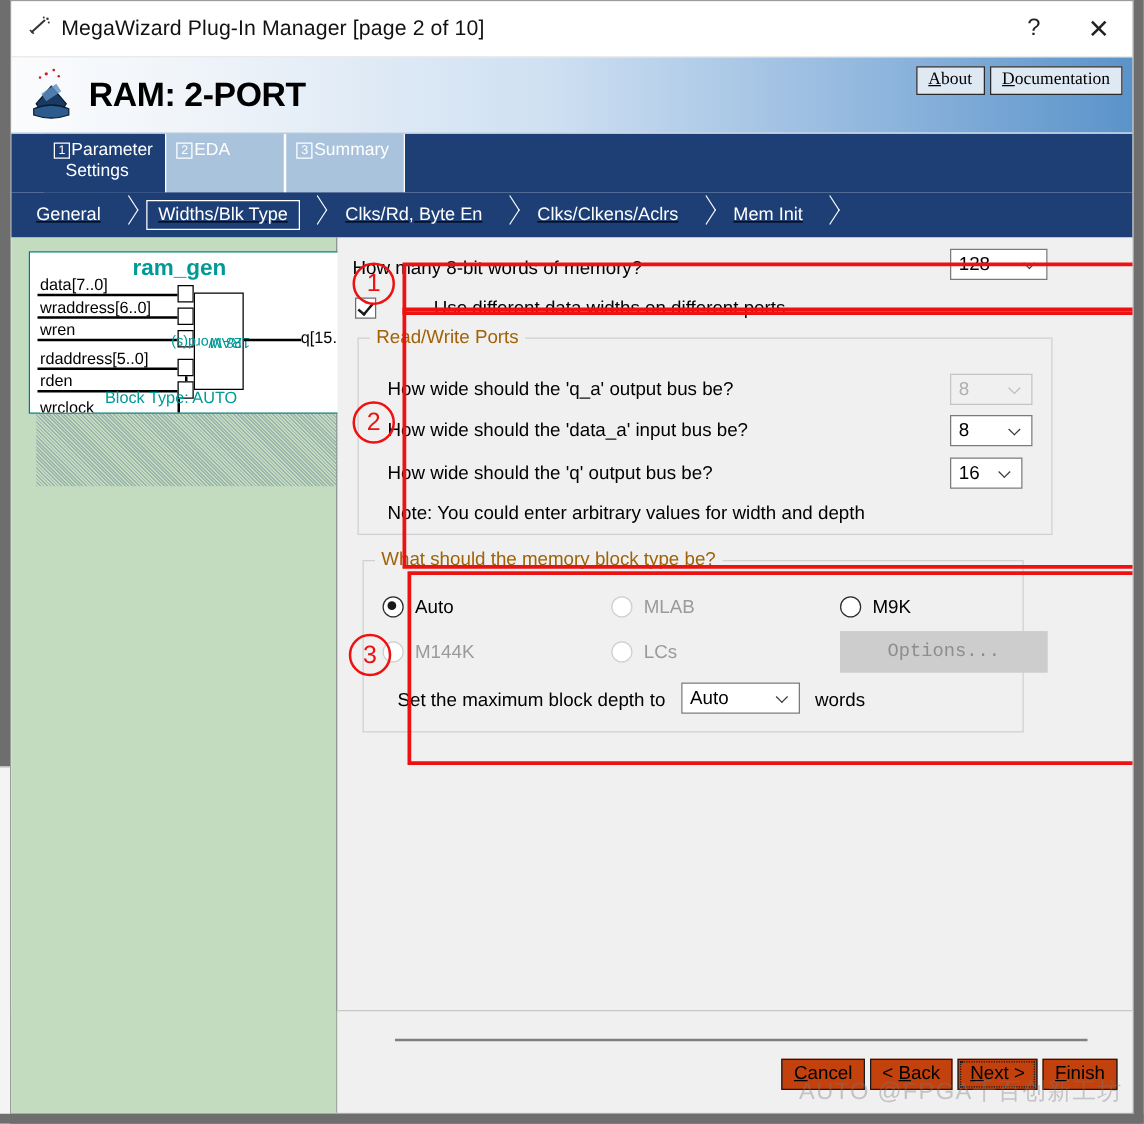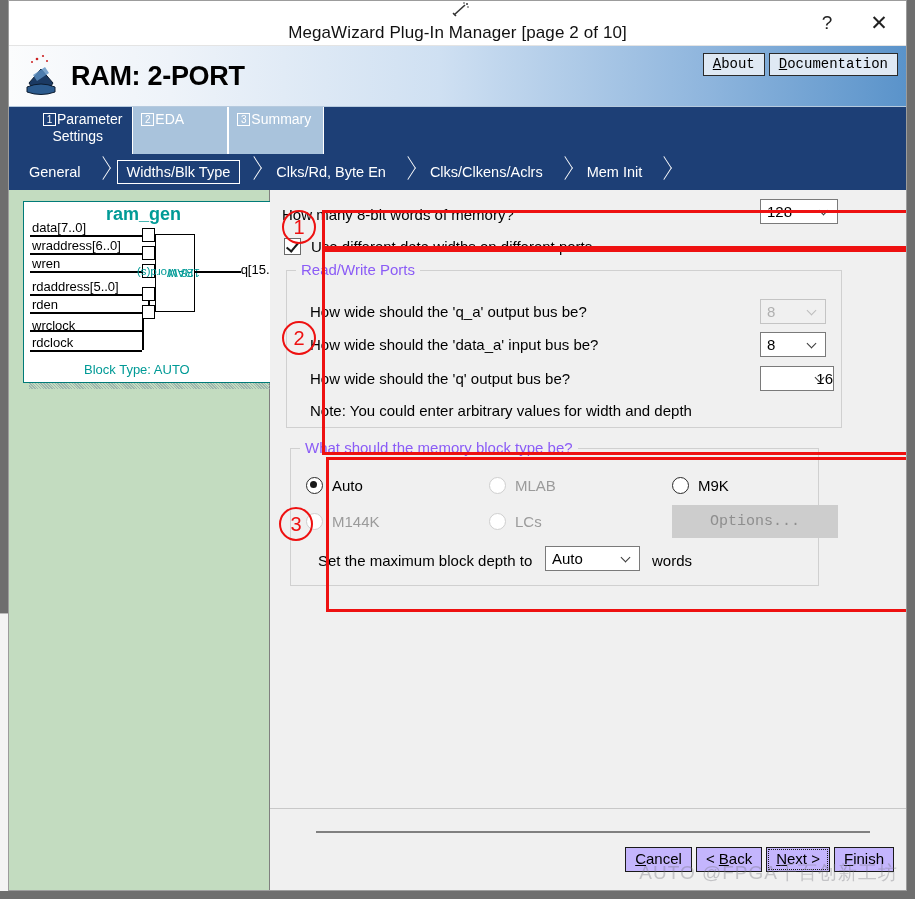--- a/index.html
+++ b/index.html
@@ -29,21 +29,20 @@
   }
 
   
   #titlebar {
     height: 44px;
     background: #ffffff;
     display: flex;
     align-items: center;
     position: relative;
     border-bottom: 1px solid #e4e4e4;
-    flex-direction: column;
   }
   #title-icon {
     width: 22px;
     height: 22px;
     margin-left: 12px;
     margin-right: 6px;
     position: relative;
     flex: 0 0 auto;
   }
   #title-text {
@@ -97,21 +96,21 @@
     display: flex;
     gap: 4px;
   }
   .bannerbtn {
     background: #dfe9f4;
     border: 1px solid #2a2a2a;
     font-size: 14px;
     color: #000;
     padding: 2px 9px 3px 9px;
     cursor: default;
-    font-family: Liberation Mono, monospace;
+    font-family: Liberation Serif, serif;
     white-space: nowrap;
   }
   .bannerbtn u { text-decoration: underline; }
 
   
   #tabstrip {
     height: 47px;
     background: #1d3f76;
     display: flex;
     align-items: stretch;
@@ -156,20 +155,21 @@
 
   
   #subtabs {
     height: 36px;
     background: #1d3f76;
     display: flex;
     align-items: center;
     padding-left: 12px;
     box-sizing: border-box;
     position: relative;
+    text-decoration: underline;
   }
   .subtab {
     color: #ffffff;
     font-size: 14.5px;
     padding: 3px 8px;
     white-space: nowrap;
     cursor: default;
   }
   .subtab.selected {
     border: 1px solid #ffffff;
@@ -210,21 +210,21 @@
     background: #f0f0f0;
     position: relative;
   }
 
   
   #diagram {
     position: absolute;
     left: 14px;
     top: 11px;
     width: 268px;
-    height: 182px;
+    height: 130px;
     background: #ffffff;
     border: 1.5px solid #007b78;
     box-sizing: border-box;
     overflow: hidden;
   }
   #diagram-shadow {
     position: absolute;
     left: 20px;
     top: 17px;
     width: 268px;
@@ -425,21 +425,21 @@
     border: 1px solid #d0d0d0;
     box-sizing: border-box;
   }
   .group-legend {
     position: absolute;
     top: -10px;
     left: 9px;
     background: #f0f0f0;
     padding: 0 5px;
     font-size: 15px;
-    color: #8b5cf6;
+    color: #a16207;
   }
 
   
   .chk {
     width: 17px;
     height: 17px;
     border: 1.3px solid #6b6b6b;
     background: #ffffff;
     box-sizing: border-box;
     position: relative;
@@ -521,21 +521,21 @@
     background: #808080;
   }
   #footer-buttons {
     position: absolute;
     right: 12px;
     top: 38px;
     display: flex;
     gap: 4px;
   }
   .navbtn {
-    background: #c4b5fd;
+    background: #c2410c;
     border: 1px solid #1a1a1a;
     font-size: 15px;
     color: #000;
     padding: 2px 9px 4px 9px;
     cursor: default;
     white-space: nowrap;
     font-family: "Liberation Sans", sans-serif;
   }
   .navbtn.focused {
     outline: 1px dotted #1a1a1a;
@@ -721,21 +721,21 @@
     <div id="rightpane">
 
       <div class="row" style="left:12px; top:11px; width:570px; height:26px;">
         <span class="qlabel">How many 8-bit words of memory?</span>
       </div>
       <div class="combo" style="position:absolute; left:490px; top:9px; width:78px;">
         <span>128</span>
         <span class="caret"></span>
       </div>
 
-      <div class="row" style="left:14px; top:48px;">
+      <div class="row" style="left:14px; top:48px;gap:36px;">
         <span class="chk checked"></span>
         <span class="qlabel" style="margin-left:10px;">Use different data widths on different ports</span>
       </div>
 
       <div class="groupbox" style="left:16px; top:80px; width:556px; height:158px;">
         <span class="group-legend">Read/Write Ports</span>
       </div>
 
       <div class="row" style="left:40px; top:113px;">
         <span class="qlabel">How wide should the 'q_a' output bus be?</span>
@@ -749,21 +749,21 @@
         <span class="qlabel">How wide should the 'data_a' input bus be?</span>
       </div>
       <div class="combo" style="position:absolute; left:490px; top:142px; width:66px;">
         <span>8</span>
         <span class="caret"></span>
       </div>
 
       <div class="row" style="left:40px; top:180px;">
         <span class="qlabel">How wide should the 'q' output bus be?</span>
       </div>
-      <div class="combo" style="position:absolute; left:490px; top:176px; width:74px;justify-content:flex-end;">
+      <div class="combo" style="position:absolute; left:490px; top:176px; width:58px;">
         <span>16</span>
         <span class="caret"></span>
       </div>
 
       <div class="row" style="left:40px; top:212px;">
         <span class="qlabel">Note: You could enter arbitrary values for width and depth</span>
       </div>
 
       <div class="groupbox" style="left:20px; top:258px; width:529px; height:138px;">
         <span class="group-legend">What should the memory block type be?</span>

